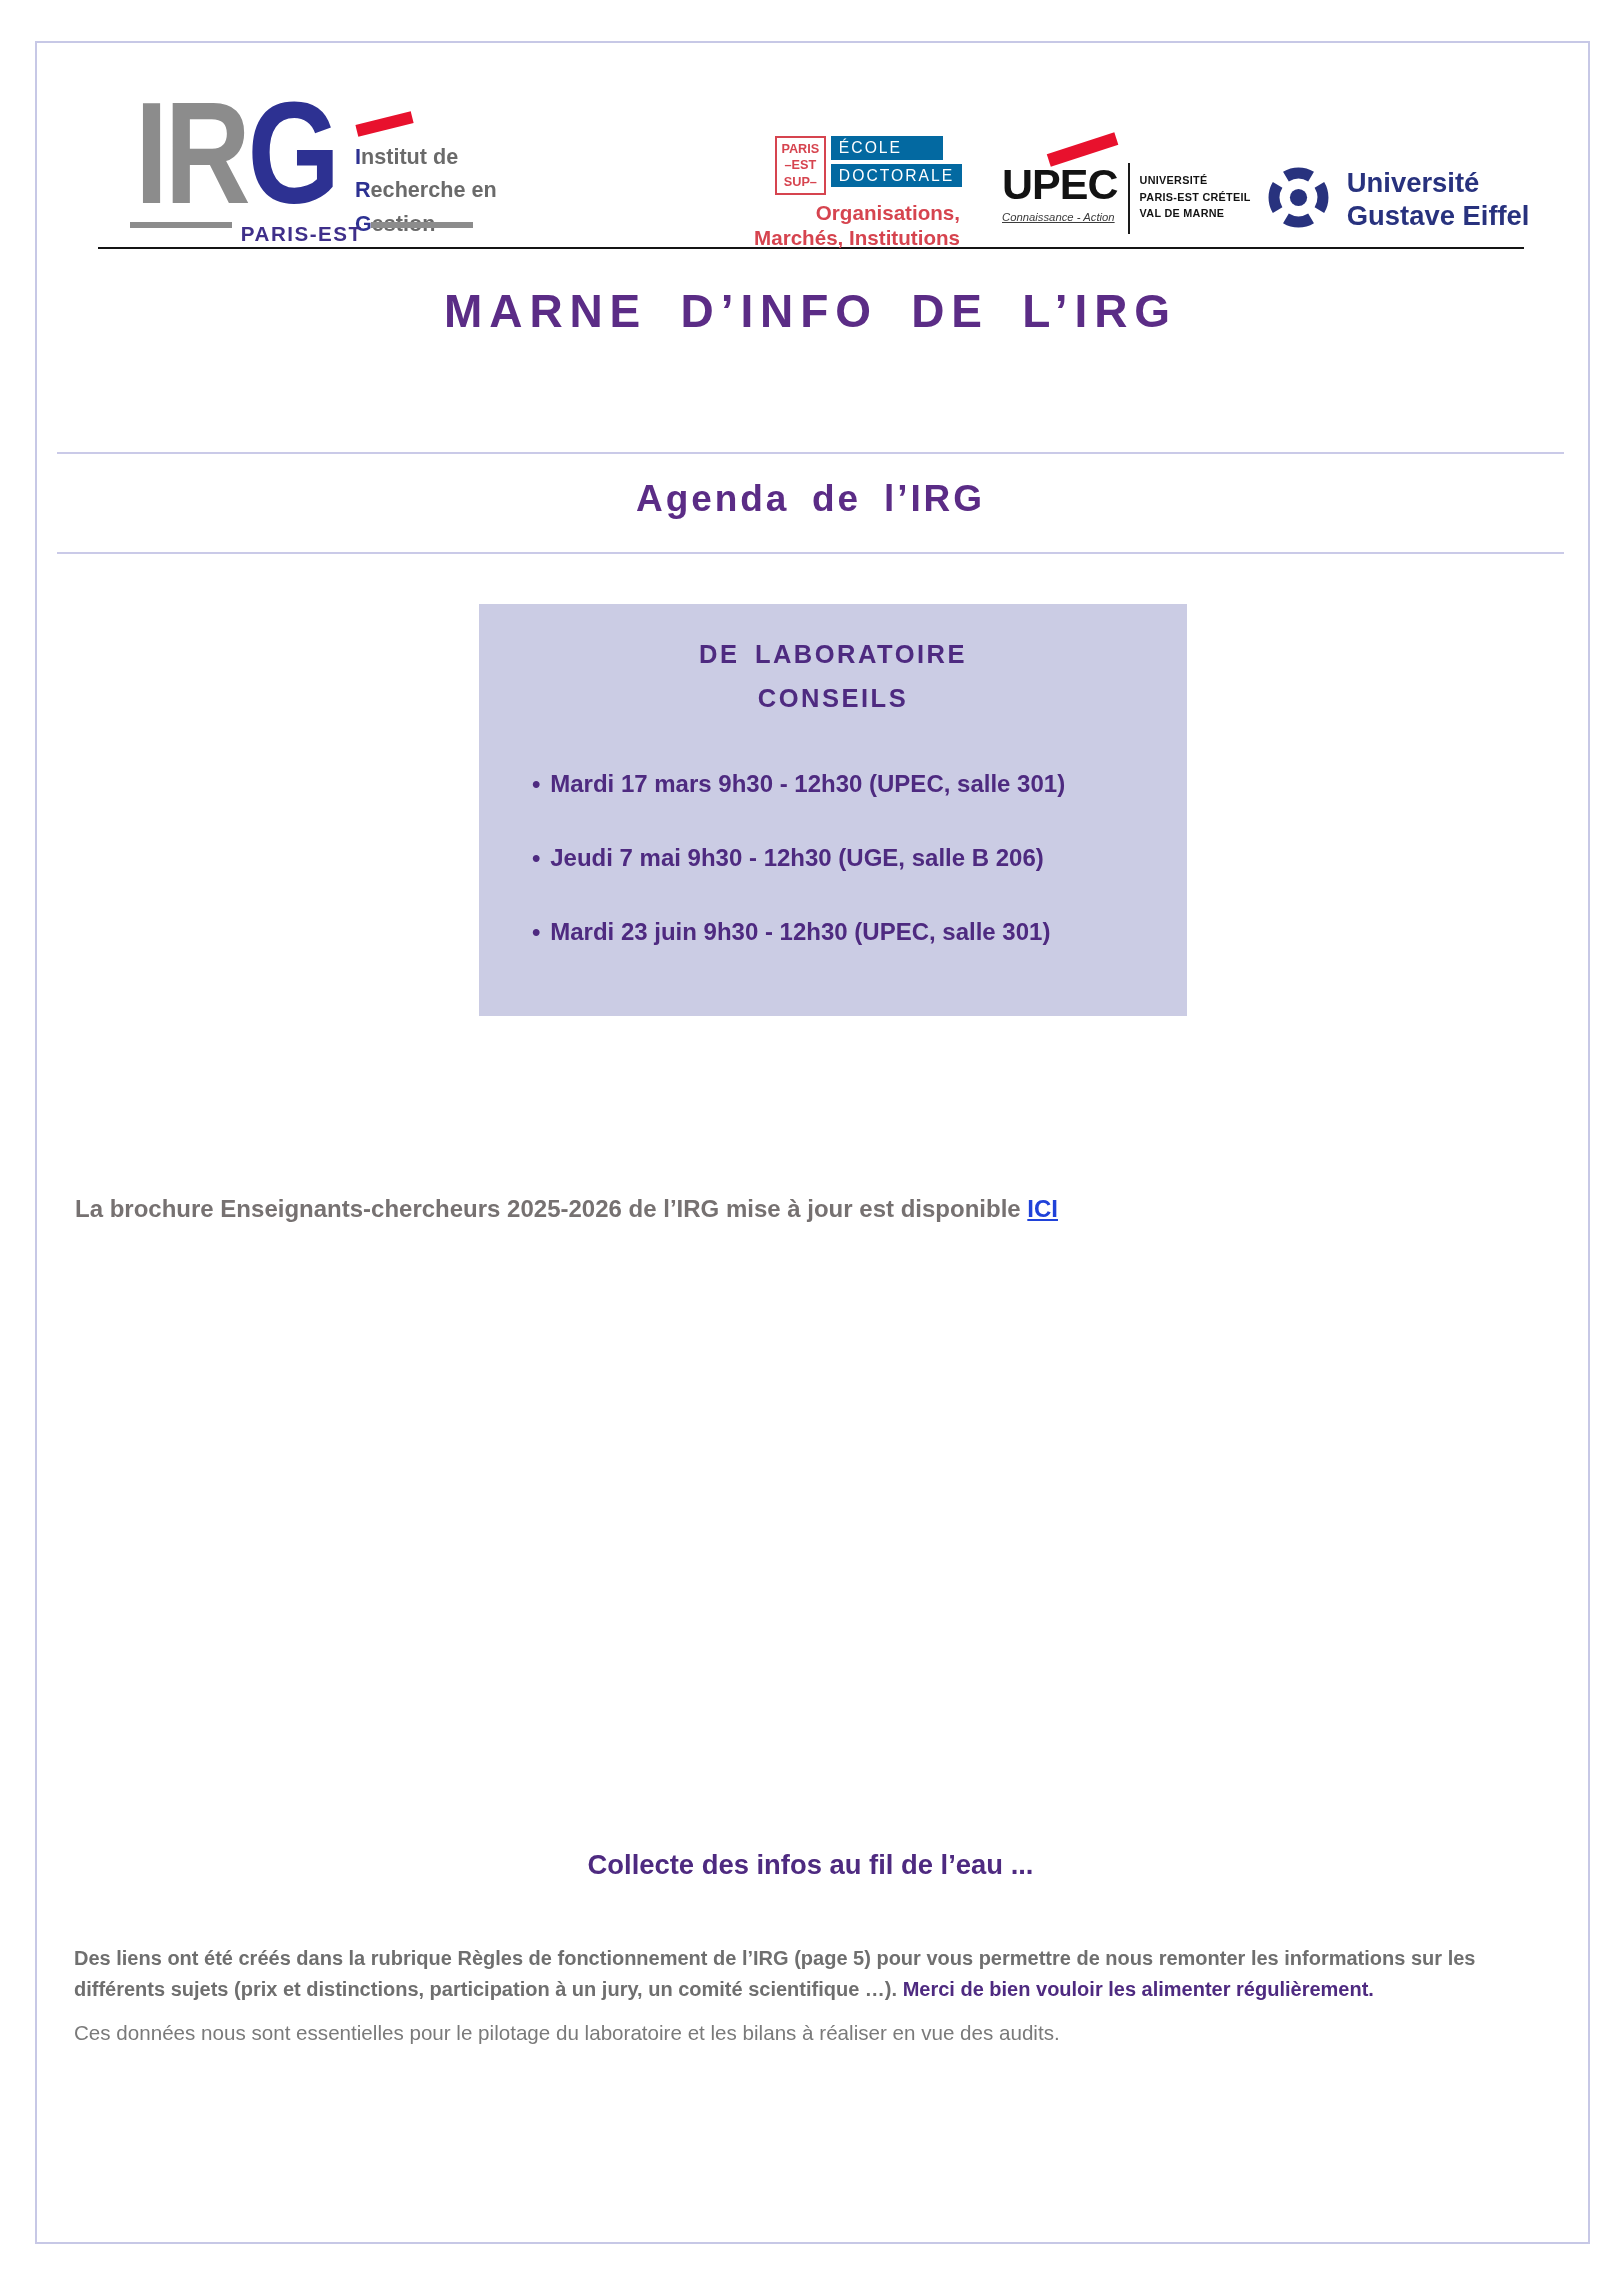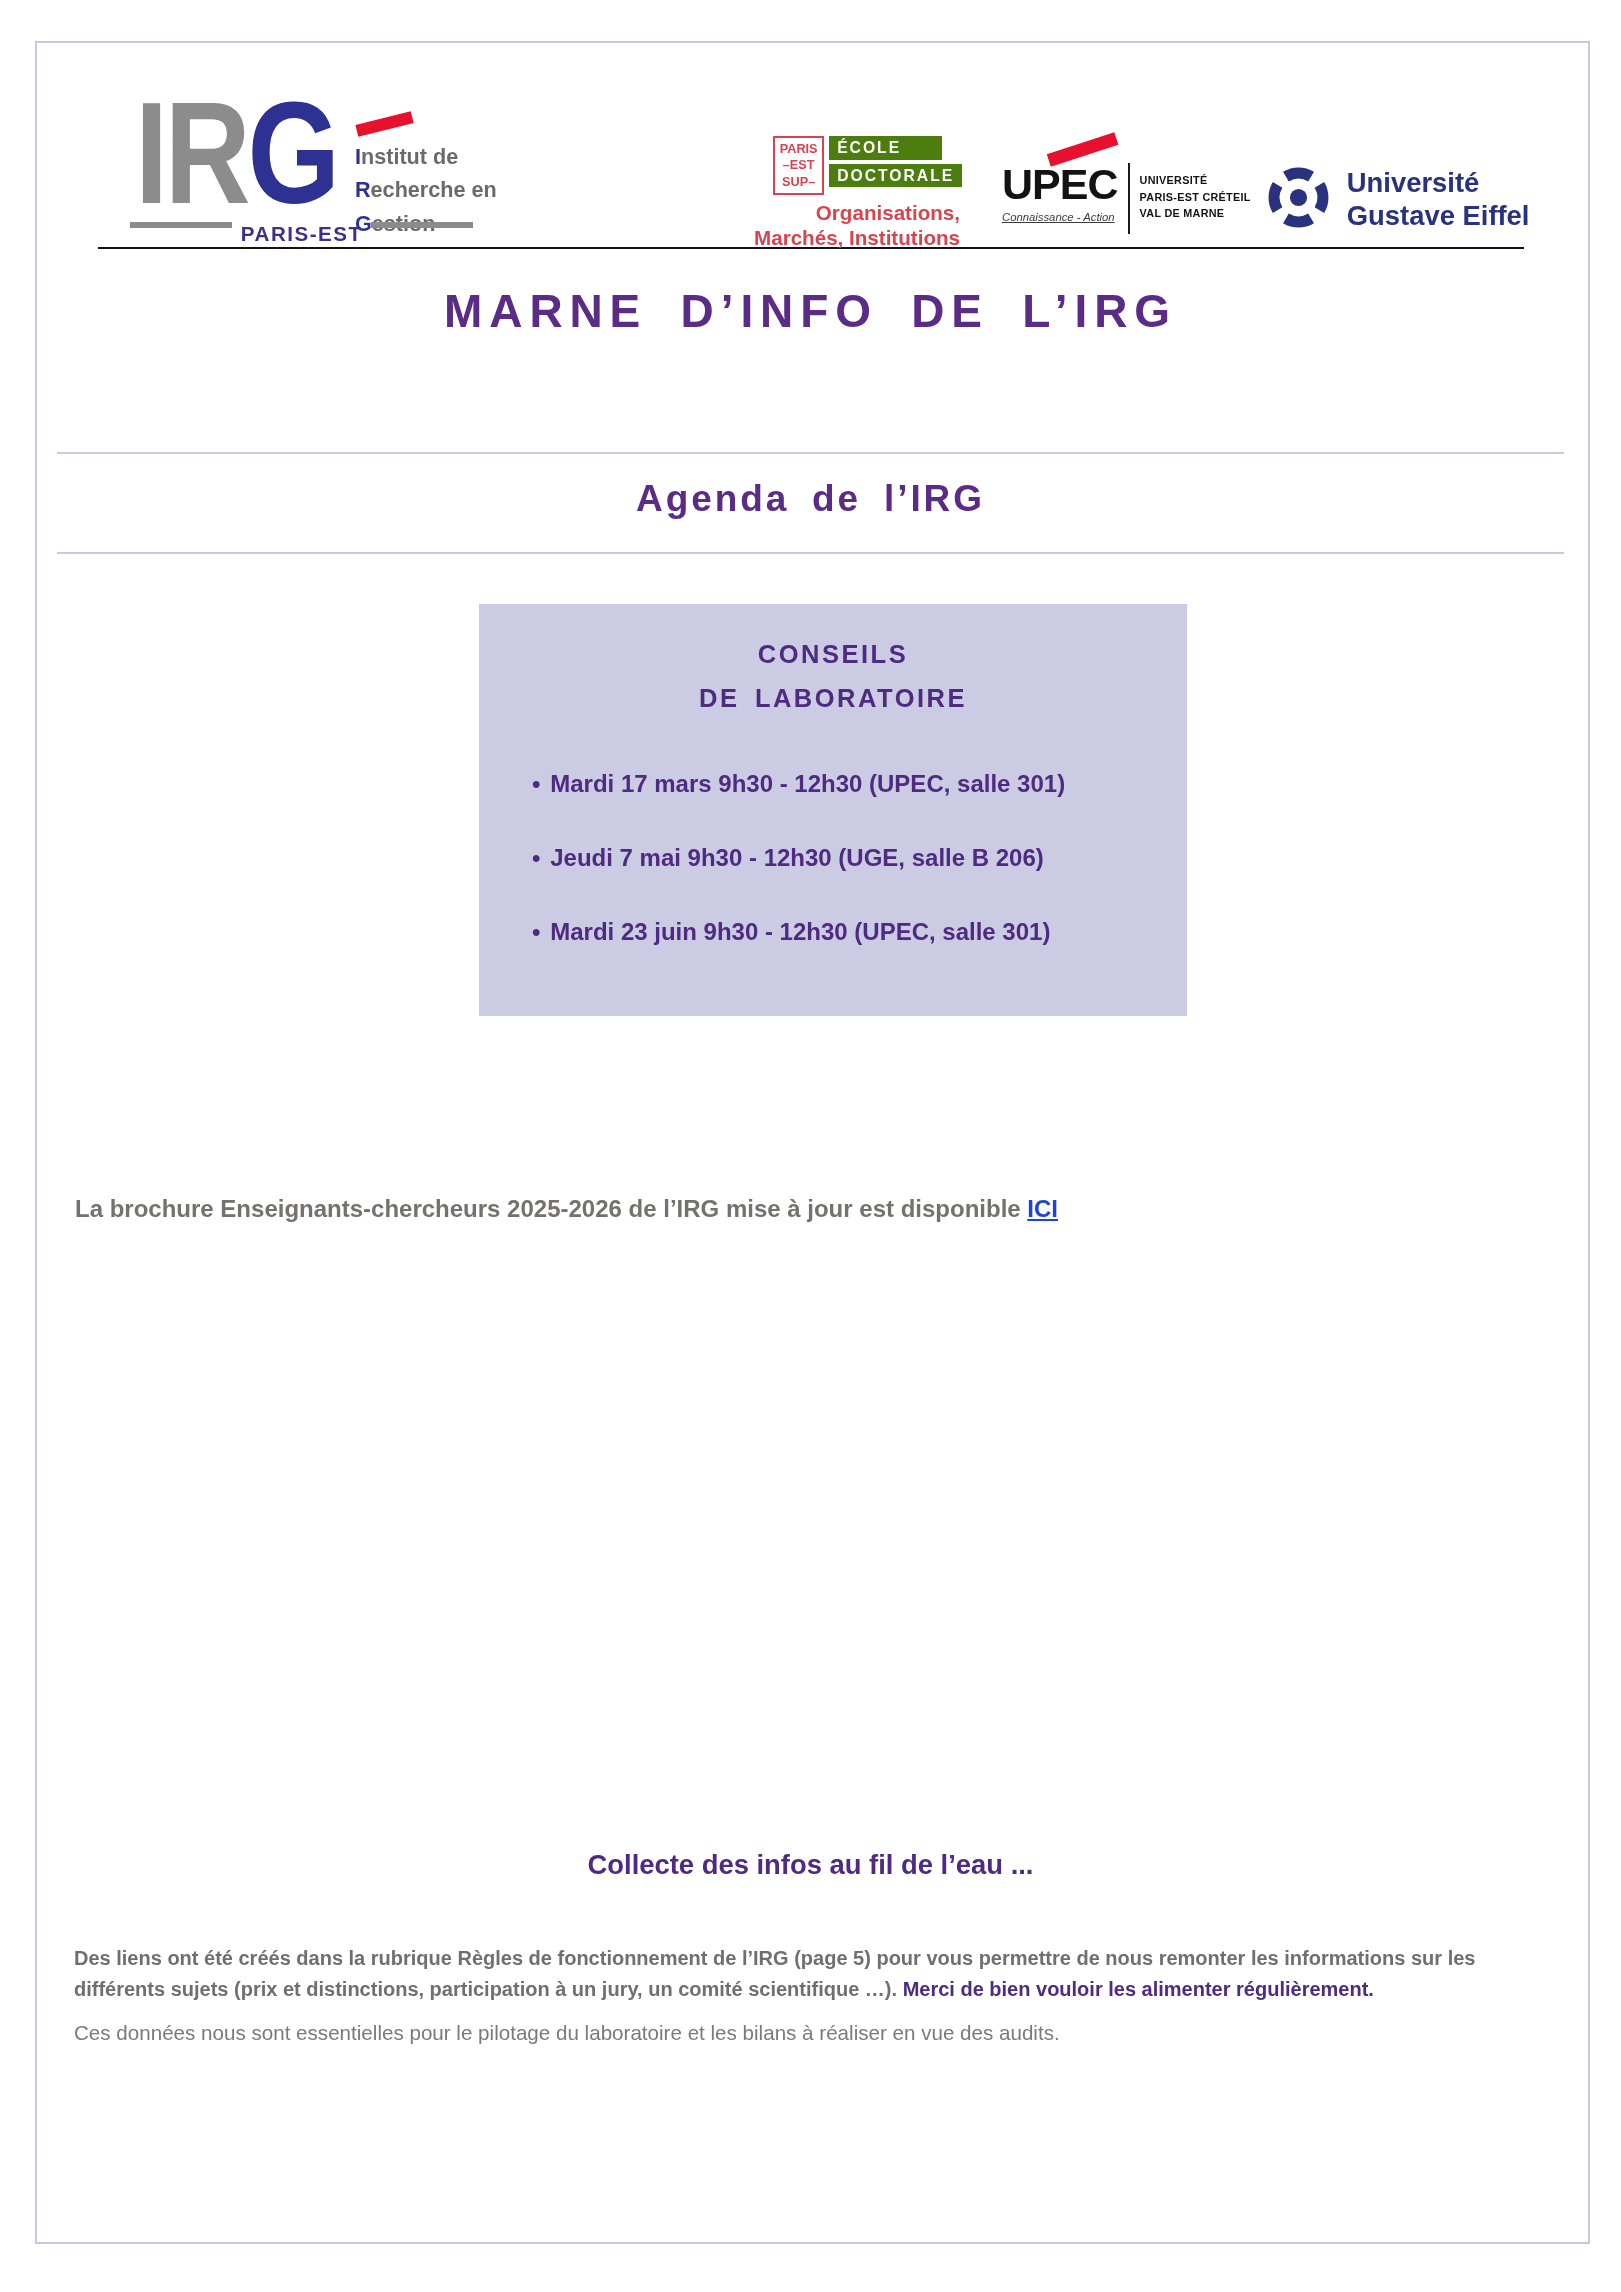--- a/index.html
+++ b/index.html
@@ -45,21 +45,21 @@
 
   
   .ed-logo { position:absolute; left:639px; top:69px; width:225px; }
   .ed-top { display:flex; gap:4.9px; align-items:flex-start; justify-content:flex-end; }
   .ed-box {
     border:2px solid #d6444f; color:#d6444f; font-weight:bold; font-size:12.7px;
     line-height:1.3; padding:2.9px 4.9px; text-align:center; white-space:nowrap;
   }
   .ed-blocks { display:flex; flex-direction:column; gap:3.9px; }
   .ed-block {
-    background:#4d7c0f; color:#ffffff; font-weight:bold; font-size:15.7px;
+    background:#0369a1; color:#ffffff; font-weight:normal; font-size:15.7px;
     letter-spacing:2px; padding:2.9px 7.8px; width:max-content; white-space:nowrap;
   }
   .ed-block.first { padding-right:41px; }
   .ed-tagline {
     margin-top:5.9px; color:#d6444f; font-weight:bold; font-size:20.6px;
     line-height:1.2; text-align:right; padding-right:2px; white-space:nowrap;
   }
 
   
   .upec-logo { position:absolute; left:904px; top:76px; display:flex; gap:9.8px; }
@@ -212,22 +212,22 @@
   </div>
 
   <div class="main-title">MARNE D’INFO DE L’IRG</div>
 
   <div class="rule rule-1"></div>
   <div class="agenda-heading">Agenda de l’IRG</div>
   <div class="rule rule-2"></div>
 
   <div class="agenda-box">
     <div class="agenda-box-title">
+      <div>DE LABORATOIRE</div>
       <div>CONSEILS</div>
-      <div>DE LABORATOIRE</div>
     </div>
     <div class="agenda-items">
       <div class="agenda-item">
         <span class="bullet">•</span><span>Mardi 17 mars 9h30 - 12h30 (UPEC, salle 301)</span>
       </div>
       <div class="agenda-item">
         <span class="bullet">•</span><span>Jeudi 7 mai 9h30 - 12h30 (UGE, salle B 206)</span>
       </div>
       <div class="agenda-item">
         <span class="bullet">•</span><span>Mardi 23 juin 9h30 - 12h30 (UPEC, salle 301)</span>

